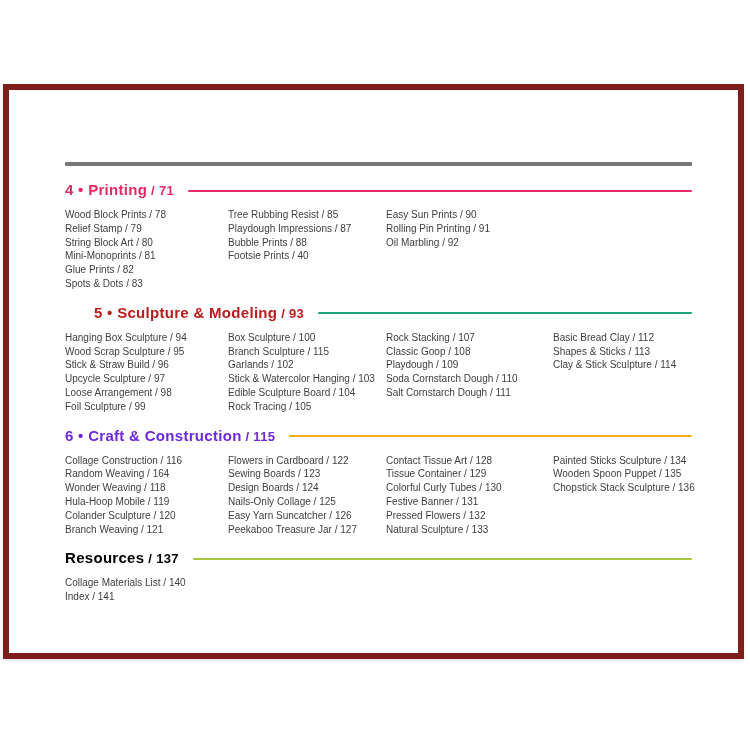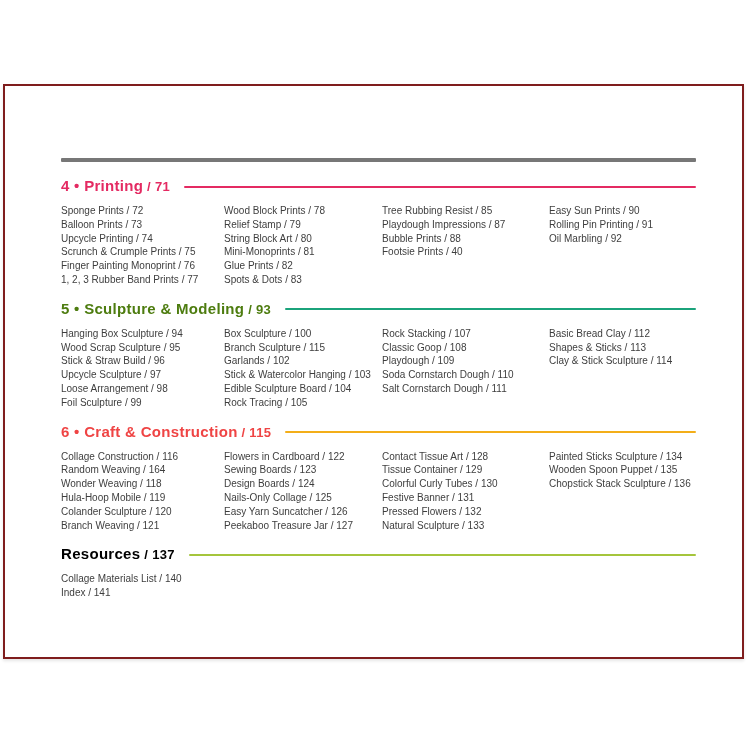--- a/index.html
+++ b/index.html
@@ -11,21 +11,21 @@
     font-family: "Liberation Sans", sans-serif;
     overflow: hidden;
   }
   .page {
     position: absolute;
     left: 3px;
     top: 84px;
     width: 741px;
     height: 575px;
     background: #ffffff;
-    border: 2px solid #7f1d1d;
+    border: 6px solid #7f1d1d;
     box-shadow: 0 2px 3px rgba(0,0,0,0.10);
     box-sizing: border-box;
   }
   .content {
     position: absolute;
     left: 56px;
     top: 72px;
     right: 46px;
   }
   .top-rule {
@@ -79,28 +79,20 @@
     <div class="content">
       <div class="top-rule" style="background: rgb(119, 119, 119);"></div>
       <div id="sections">
           <section class="toc-section">
             <div class="sec-head">
               <h2 class="sec-title" style="color: rgb(228, 42, 98);"><span>4 • Printing</span><span class="sec-page"> / 71</span></h2>
               <div class="sec-rule" style="background: rgb(228, 42, 98);"></div>
             </div>
             <div class="cols">
               <ul class="col">
-                <li class="toc-entry">Sponge Prints / 72</li>
-                <li class="toc-entry">Balloon Prints / 73</li>
-                <li class="toc-entry">Upcycle Printing / 74</li>
-                <li class="toc-entry">Scrunch &amp; Crumple Prints / 75</li>
-                <li class="toc-entry">Finger Painting Monoprint / 76</li>
-                <li class="toc-entry">1, 2, 3 Rubber Band Prints / 77</li>
-              </ul>
-              <ul class="col">
                 <li class="toc-entry">Wood Block Prints / 78</li>
                 <li class="toc-entry">Relief Stamp / 79</li>
                 <li class="toc-entry">String Block Art / 80</li>
                 <li class="toc-entry">Mini-Monoprints / 81</li>
                 <li class="toc-entry">Glue Prints / 82</li>
                 <li class="toc-entry">Spots &amp; Dots / 83</li>
               </ul>
               <ul class="col">
                 <li class="toc-entry">Tree Rubbing Resist / 85</li>
                 <li class="toc-entry">Playdough Impressions / 87</li>
@@ -109,21 +101,21 @@
               </ul>
               <ul class="col">
                 <li class="toc-entry">Easy Sun Prints / 90</li>
                 <li class="toc-entry">Rolling Pin Printing / 91</li>
                 <li class="toc-entry">Oil Marbling / 92</li>
               </ul>
             </div>
           </section>
           <section class="toc-section">
             <div class="sec-head">
-              <h2 class="sec-title" style="color: #4d7c0f;"><span>5 • Sculpture &amp; Modeling</span><span class="sec-page"> / 93</span></h2>
+              <h2 class="sec-title" style="color: #b91c1c; margin-left: 29px;"><span>5 • Sculpture &amp; Modeling</span><span class="sec-page"> / 93</span></h2>
               <div class="sec-rule" style="background: rgb(27, 163, 123);"></div>
             </div>
             <div class="cols">
               <ul class="col">
                 <li class="toc-entry">Hanging Box Sculpture / 94</li>
                 <li class="toc-entry">Wood Scrap Sculpture / 95</li>
                 <li class="toc-entry">Stick &amp; Straw Build / 96</li>
                 <li class="toc-entry">Upcycle Sculpture / 97</li>
                 <li class="toc-entry">Loose Arrangement / 98</li>
                 <li class="toc-entry">Foil Sculpture / 99</li>
@@ -145,21 +137,21 @@
               </ul>
               <ul class="col">
                 <li class="toc-entry">Basic Bread Clay / 112</li>
                 <li class="toc-entry">Shapes &amp; Sticks / 113</li>
                 <li class="toc-entry">Clay &amp; Stick Sculpture / 114</li>
               </ul>
             </div>
           </section>
           <section class="toc-section">
             <div class="sec-head">
-              <h2 class="sec-title" style="color: #ef4444;"><span>6 • Craft &amp; Construction</span><span class="sec-page"> / 115</span></h2>
+              <h2 class="sec-title" style="color: #6d28d9;"><span>6 • Craft &amp; Construction</span><span class="sec-page"> / 115</span></h2>
               <div class="sec-rule" style="background: rgb(243, 174, 25);"></div>
             </div>
             <div class="cols">
               <ul class="col">
                 <li class="toc-entry">Collage Construction / 116</li>
                 <li class="toc-entry">Random Weaving / 164</li>
                 <li class="toc-entry">Wonder Weaving / 118</li>
                 <li class="toc-entry">Hula-Hoop Mobile / 119</li>
                 <li class="toc-entry">Colander Sculpture / 120</li>
                 <li class="toc-entry">Branch Weaving / 121</li>

